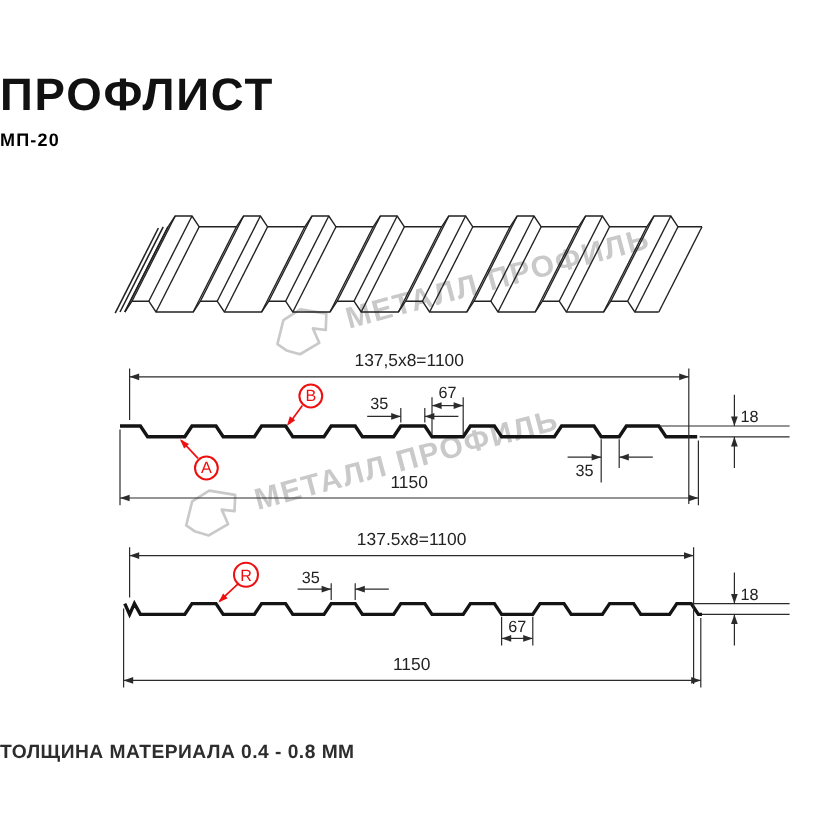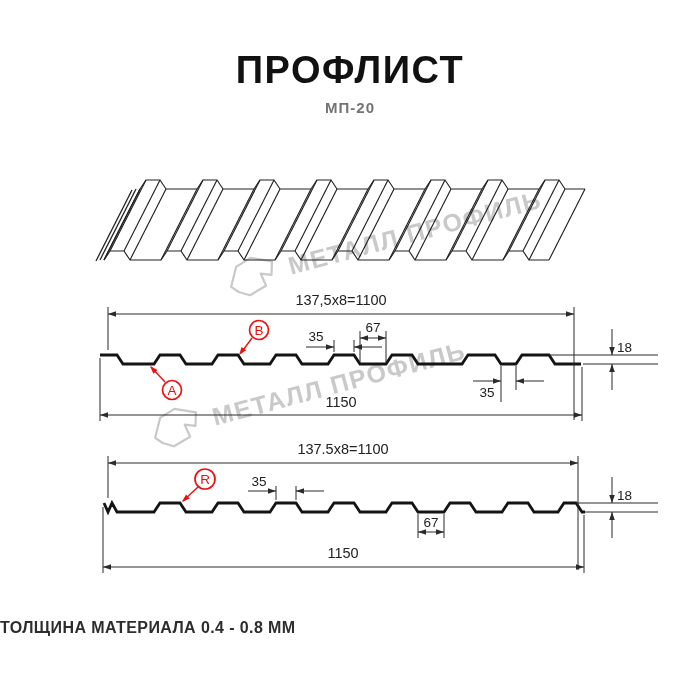--- a/index.html
+++ b/index.html
@@ -1,24 +1,24 @@
 <!DOCTYPE html>
 <html style="--red: #ee1010; --wm: #c9c9c9;"><head>
 <meta charset="utf-8">
 <style>
   html,body{margin:0;padding:0}
   body{
     width:700px;height:700px;position:relative;overflow:hidden;
     background:#ffffff;
     font-family:"Liberation Sans",sans-serif;
   }
-  .header{position:absolute;top:0;left:0;right:0;text-align:center;z-index:3}
+  .header{position:absolute;top:10px;left:0;right:0;text-align:left;z-index:3}
   .title{margin:51px 0 0;font-size:38px;line-height:1;font-weight:700;
          letter-spacing:1.5px;color:#111}
-  .subtitle{margin-top:10px;font-size:15px;font-weight:700;letter-spacing:1px;color:#737373}
+  .subtitle{margin-top:10px;font-size:15px;font-weight:700;letter-spacing:1px;color:#000000}
 
   
   .wm{position:absolute;display:flex;align-items:center;gap:9px;
       color:var(--wm,#c9c9c9);font-weight:700;font-size:25px;letter-spacing:1.5px;
       white-space:nowrap;transform:rotate(-15deg);transform-origin:left center;z-index:1}
   .wm1{left:226px;top:262px}
   .wm2{left:150px;top:413px}
   .wm-logo{width:56px;height:42px;flex:0 0 auto}
 
   #diagram{position:absolute;left:0;top:0;z-index:2}

